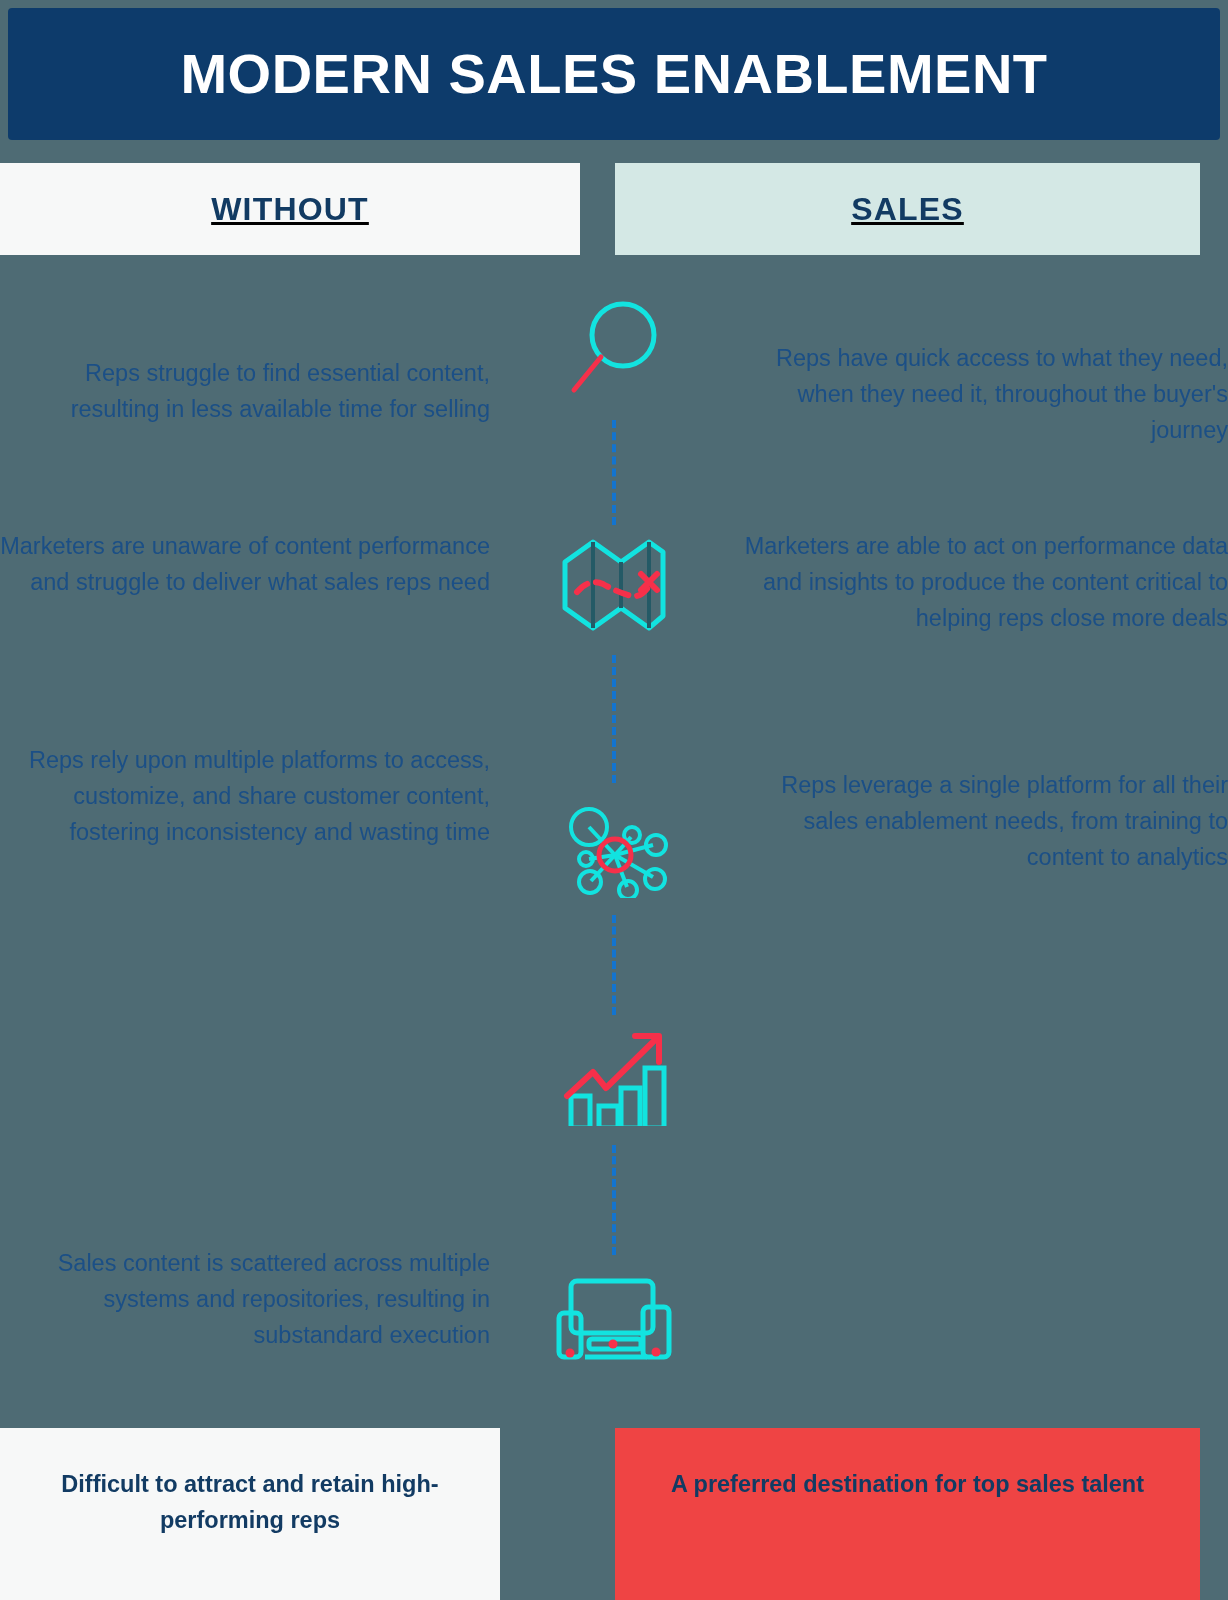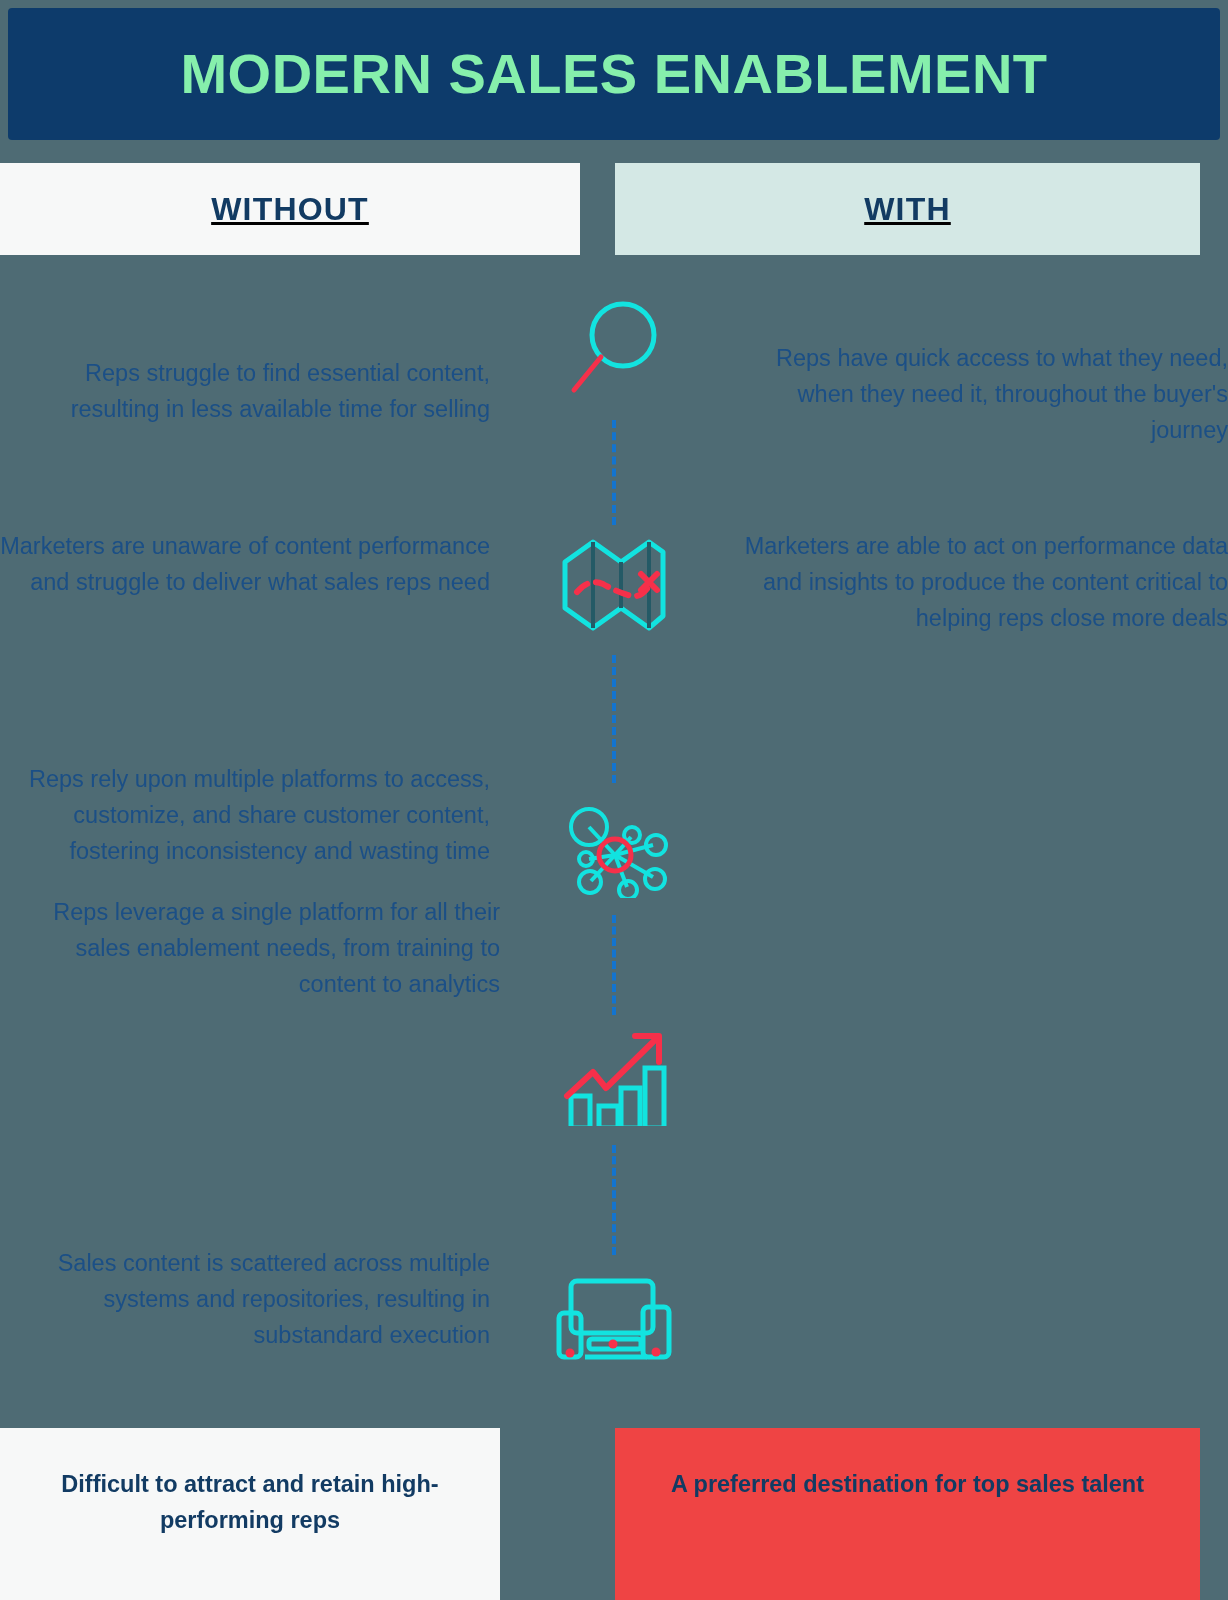--- a/index.html
+++ b/index.html
@@ -22,21 +22,21 @@
     top: 8px;
     width: 1212px;
     height: 132px;
     background: #0d3b6b;
     border-radius: 4px;
     display: flex;
     align-items: center;
     justify-content: center;
   }
   .title-text {
-    color: #86efac;
+    color: #ffffff;
     font-size: 56px;
     font-weight: 700;
     letter-spacing: 0.5px;
     line-height: 1;
     text-align: center;
     white-space: nowrap;
   }
 
   
   .col-header {
@@ -99,21 +99,21 @@
     text-align: right;
   }
   .cell-center {
     width: 228px;
     position: relative;
   }
 
   
   .row-0 { top: 75px; }
   .row-1 { top: 262px; }
-  .row-2 { top: 506px; flex-direction: column; }
+  .row-2 { top: 487px; }
   .row-3 { top: 748px; }
   .row-4 { top: 982px; }
 
   .cell-left.o0  { padding-top: 25px; }
   .cell-right.o0 { padding-top: 10px; }
   .cell-left.o1  { padding-top: 11px; text-align: right; }
   .cell-right.o1 { padding-top: 11px; }
   .cell-left.o2  { padding-top: 0px; }
   .cell-right.o2 { padding-top: 25px; }
   .cell-left.o3  { padding-top: 8px; }
@@ -192,21 +192,21 @@
 <body>
 
 <div class="title-banner">
   <div class="title-text">MODERN SALES ENABLEMENT</div>
 </div>
 
 <div class="col-header col-header-left">
   <div class="col-header-text">WITHOUT</div>
 </div>
 <div class="col-header col-header-right">
-  <div class="col-header-text">WITH</div>
+  <div class="col-header-text">SALES</div>
 </div>
 
 <div class="rows">
 
   <div class="row row-0">
     <div class="cell cell-left o0">Reps struggle to find essential content, resulting in less available time for selling</div>
     <div class="cell cell-center"></div>
     <div class="cell cell-right o0">Reps have quick access to what they need, when they need it, throughout the buyer's journey</div>
   </div>
 

